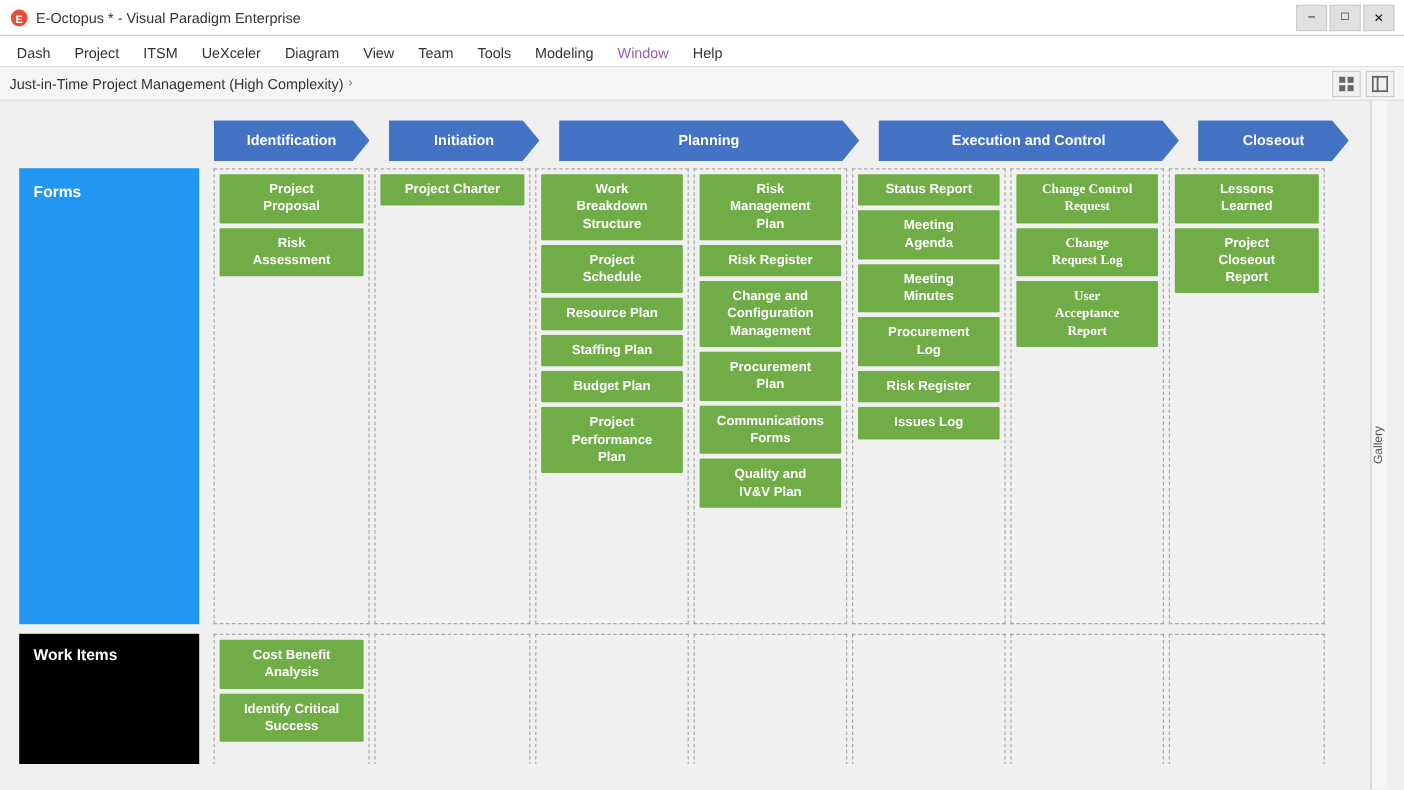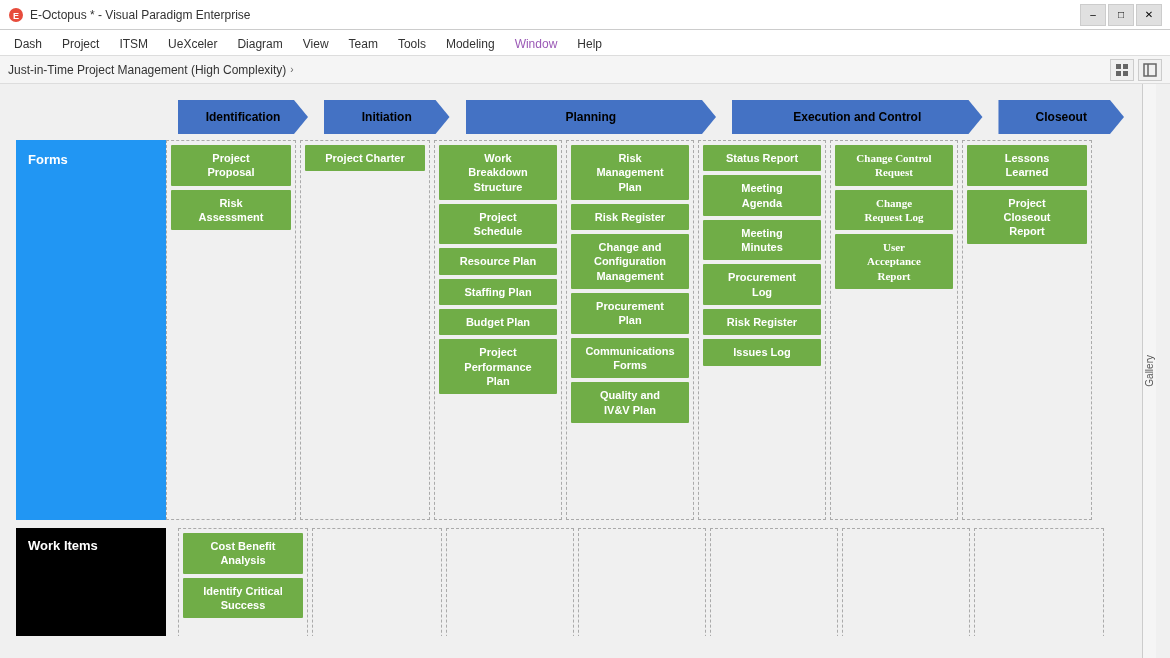--- a/index.html
+++ b/index.html
@@ -25,21 +25,21 @@
 
     
     .main-content { display: flex; height: calc(658px - 84px); }
     .scrollbar-v { width: 14px; background: #f0f0f0; border-left: 1px solid #ccc; position: relative; }
     .scroll-thumb { position: absolute; top: 20px; left: 2px; width: 10px; height: 80px; background: #c0c0c0; border-radius: 2px; }
     .gallery-tab { position: absolute; right: 0; top: 0; bottom: 0; width: 14px; background: #f5f5f5; border-left: 1px solid #ccc; display: flex; align-items: center; justify-content: center; }
     .gallery-label { writing-mode: vertical-rl; font-size: 10px; color: #555; transform: rotate(180deg); }
 
     
     .diagram { padding: 16px; min-width: 1050px; }
-    .phase-header { position: relative; display: flex; align-items: center; justify-content: center; text-align: center; color: #000000; font-weight: bold; font-size: 13px; padding: 10px 32px; margin-right: 2px; }
+    .phase-header { position: relative; display: flex; align-items: center; justify-content: center; text-align: center; color: #ffffff; font-weight: bold; font-size: 13px; padding: 10px 32px; margin-right: 2px; }
     .phase-header::after { content: ''; position: absolute; right: -14px; top: 0; bottom: 0; width: 0; height: 0; border-top: 24px solid transparent; border-bottom: 24px solid transparent; z-index: 2; }
     .phase-header.blue { background: #4472C4; }
     .phase-header.blue::after { border-left: 14px solid #4472C4; }
     .row-label { color: white; font-weight: bold; font-size: 13px; padding: 8px 12px; margin-bottom: 4px; }
     .row-label.forms-label { background: #2196F3; }
     .row-label.workitems-label { background: #000000; }
     
     .cell-container { border: 1px dashed #aaa; padding: 4px; min-height: 50px; margin-bottom: 4px; display: flex; flex-direction: column; gap: 4px; }
     
     .card { background: #70AD47; color: white; text-align: center; padding: 6px 4px; font-size: 11px; font-weight: bold; line-height: 1.3; cursor: pointer; border-radius: 1px; }
@@ -114,21 +114,21 @@
         <div class="phase-header blue" style="width:264px; font-size:12px; position:relative; margin-right:16px; clip-path: polygon(0 0, calc(100% - 14px) 0, 100% 50%, calc(100% - 14px) 100%, 0 100%);">
           <span>Execution and Control</span>
         </div>
         <div class="phase-header blue" style="width:130px; font-size:12px; position:relative; clip-path: polygon(0 0, calc(100% - 14px) 0, 100% 50%, calc(100% - 14px) 100%, 0 100%);">
           <span>Closeout</span>
         </div>
       </div>
 
       <div style="display:flex; margin-bottom:4px;">
 
-        <div style="width:150px; display:flex; flex-direction:column;">
+        <div style="width:150px; margin-right:12px; display:flex; flex-direction:column;">
           <div class="row-label forms-label" style="height:380px; display:flex; align-items:flex-start; padding-top:12px;">
             <span>Forms</span>
           </div>
         </div>
 
         <div style="width:130px; margin-right:4px;">
           <div class="cell-container" style="height:380px;">
             <div class="card">Project<br>Proposal</div>
             <div class="card">Risk<br>Assessment</div>
           </div>

